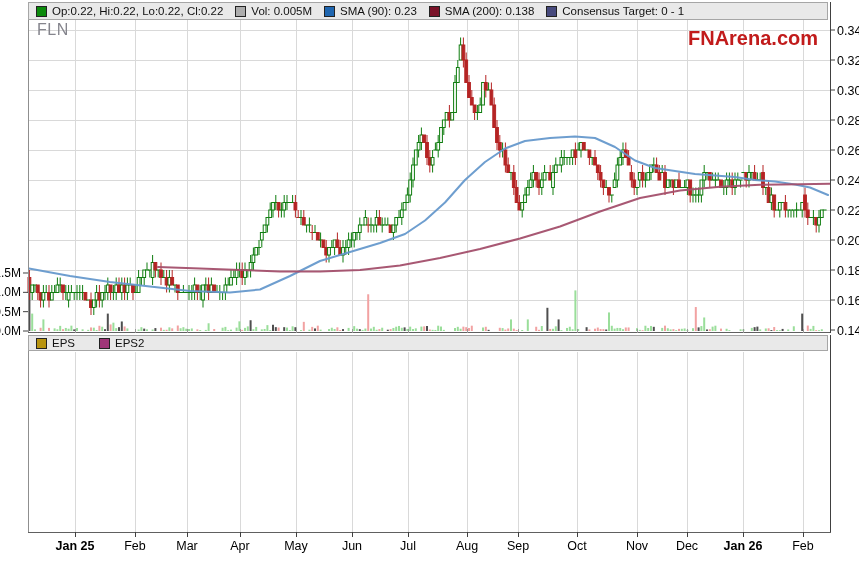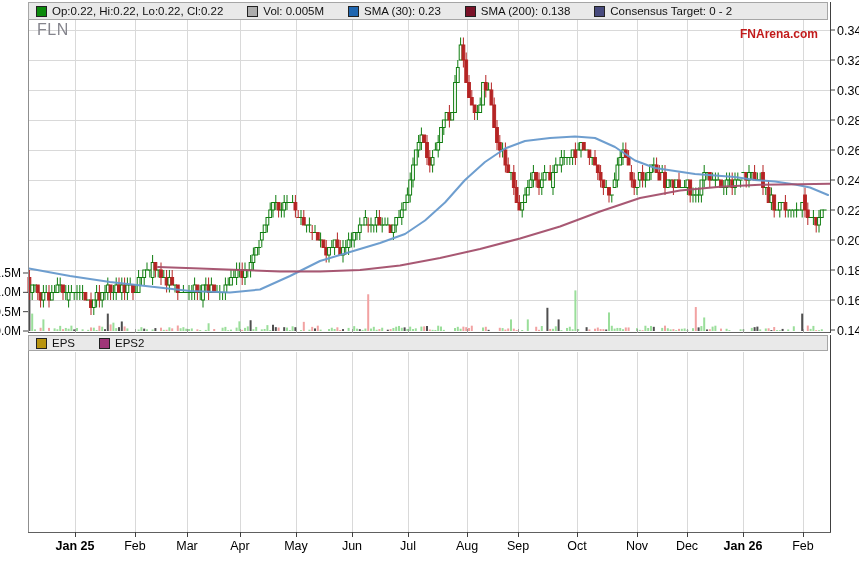--- a/index.html
+++ b/index.html
@@ -1,54 +1,54 @@
 <!DOCTYPE html>
 <html><head>
 <meta charset="utf-8">
 <style>
   html,body{margin:0;padding:0;background:#fff;}
   .stage{position:relative;width:859px;height:566px;background:#fff;
          font-family:"Liberation Sans",sans-serif;overflow:hidden;}
   .legend{position:absolute;left:28px;width:800px;background:#e9e9e9;
           border:1px solid #a6a6a6;display:flex;align-items:center;
-          padding-left:7px;gap:24px;font-size:11.5px;color:#111;box-sizing:border-box;}
+          padding-left:7px;gap:12px;font-size:11.5px;color:#111;box-sizing:border-box;}
   .legend-main{top:2px;height:18px;}
   .legend-eps{top:335px;height:16px;gap:24px;}
   .legend-item{display:flex;align-items:center;gap:5px;white-space:nowrap;}
   .sq{width:9px;height:9px;border:1px solid #222;flex:0 0 auto;}
   .ticker{position:absolute;left:37px;top:21px;font-size:16px;color:#85858d;letter-spacing:.5px;z-index:3;}
-  .brand{position:absolute;right:41px;top:27px;font-size:12px;font-weight:700;color:#c11b1b;z-index:3;}
+  .brand{position:absolute;right:41px;top:27px;font-size:20px;font-weight:700;color:#c11b1b;z-index:3;}
   svg{position:absolute;left:0;top:0;z-index:1;}
   .legend,.ticker,.brand{z-index:2;}
 </style>
 </head>
 <body>
 
 <div class="stage">
 
   <div class="legend legend-main">
     <span class="legend-item">
       <span class="sq" style="background: rgb(12, 138, 12);"></span>
       <span>Op:0.22, Hi:0.22, Lo:0.22, Cl:0.22</span>
     </span>
     <span class="legend-item">
       <span class="sq" style="background: rgb(173, 173, 173);"></span>
       <span>Vol: 0.005M</span>
     </span>
     <span class="legend-item">
       <span class="sq" style="background: rgb(31, 102, 176);"></span>
-      <span>SMA (30): 0.23</span>
+      <span>SMA (90): 0.23</span>
     </span>
     <span class="legend-item">
       <span class="sq" style="background: rgb(122, 18, 40);"></span>
       <span>SMA (200): 0.138</span>
     </span>
     <span class="legend-item">
       <span class="sq" style="background: rgb(71, 74, 125);"></span>
-      <span>Consensus Target: 0 - 2</span>
+      <span>Consensus Target: 0 - 1</span>
     </span>
   </div>
 
   <div class="ticker">FLN</div>
   <div class="brand">FNArena.com</div>
 
   <div class="legend legend-eps">
     <span class="legend-item">
       <span class="sq" style="background: rgb(184, 148, 16);"></span>
       <span>EPS</span>

